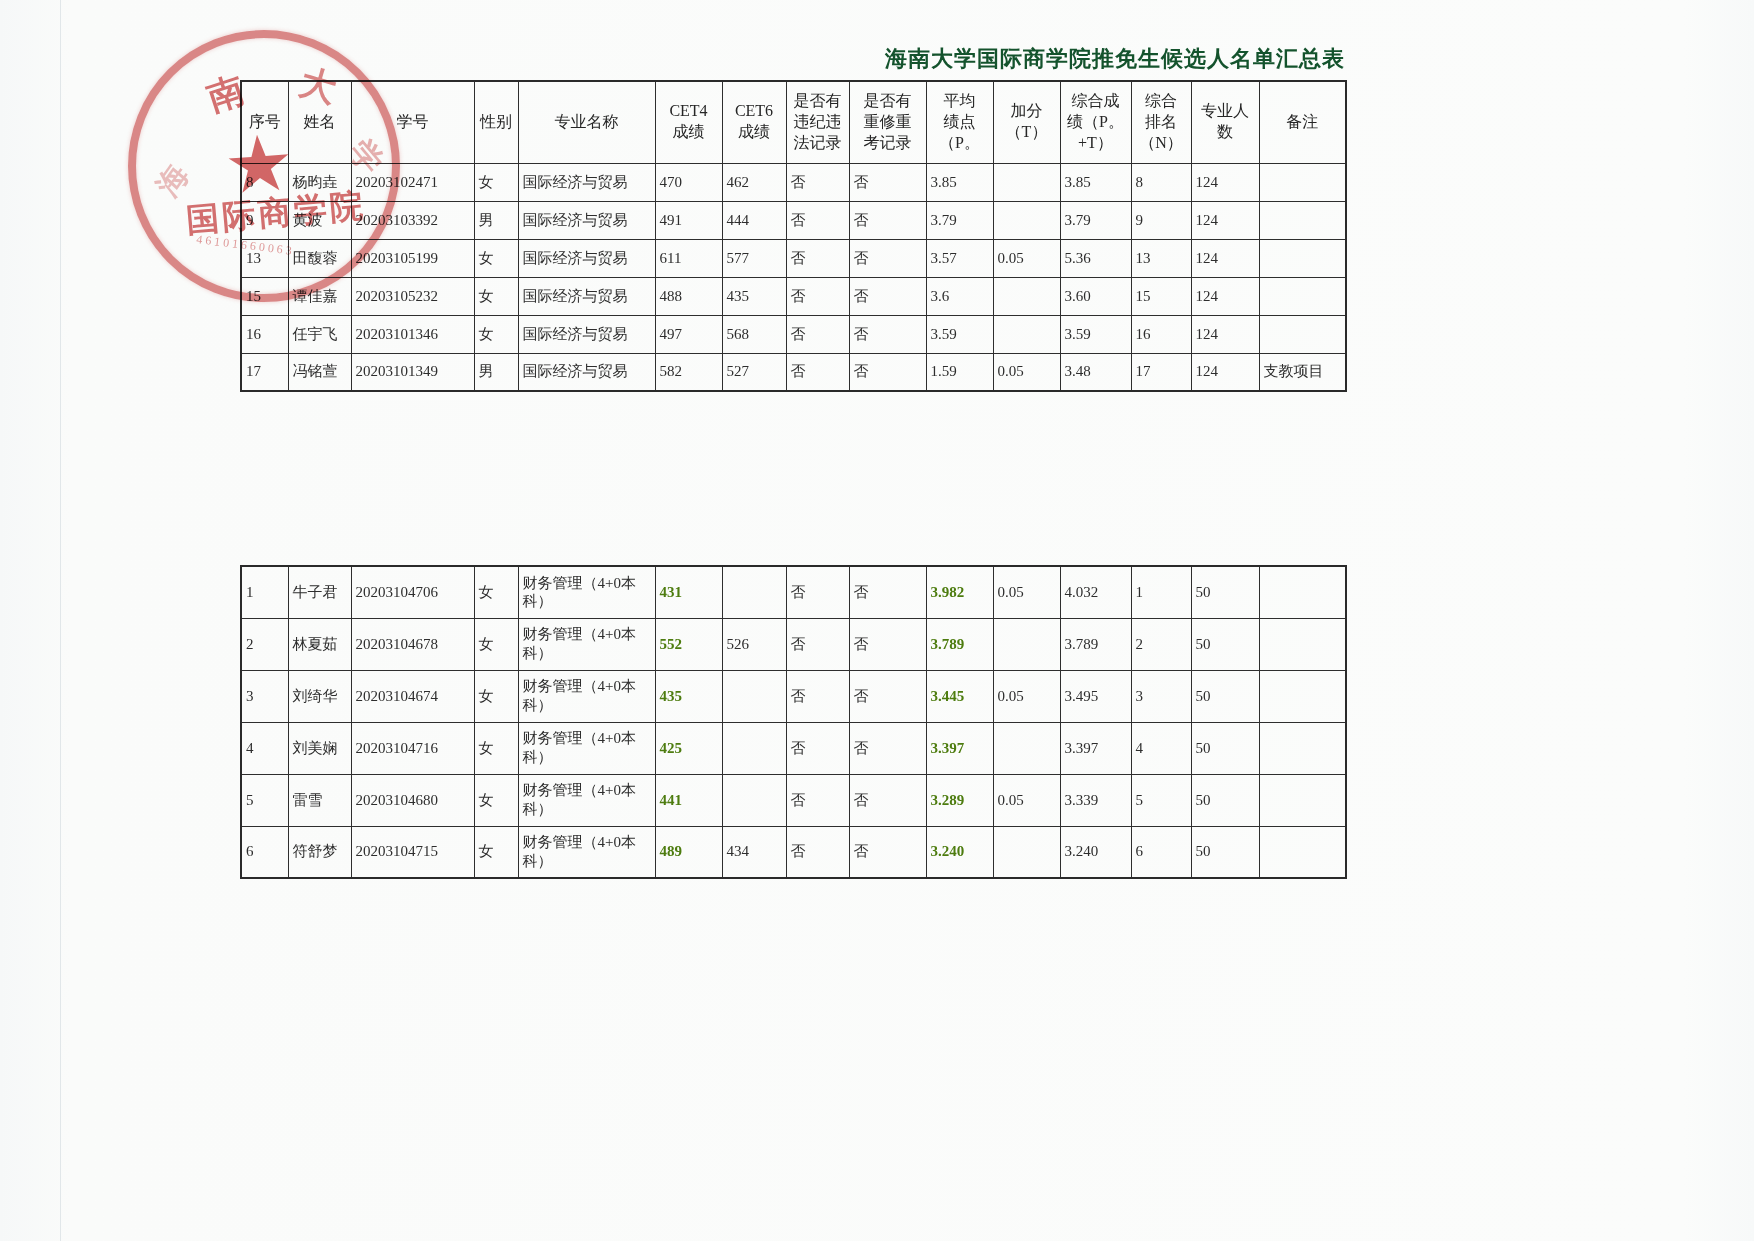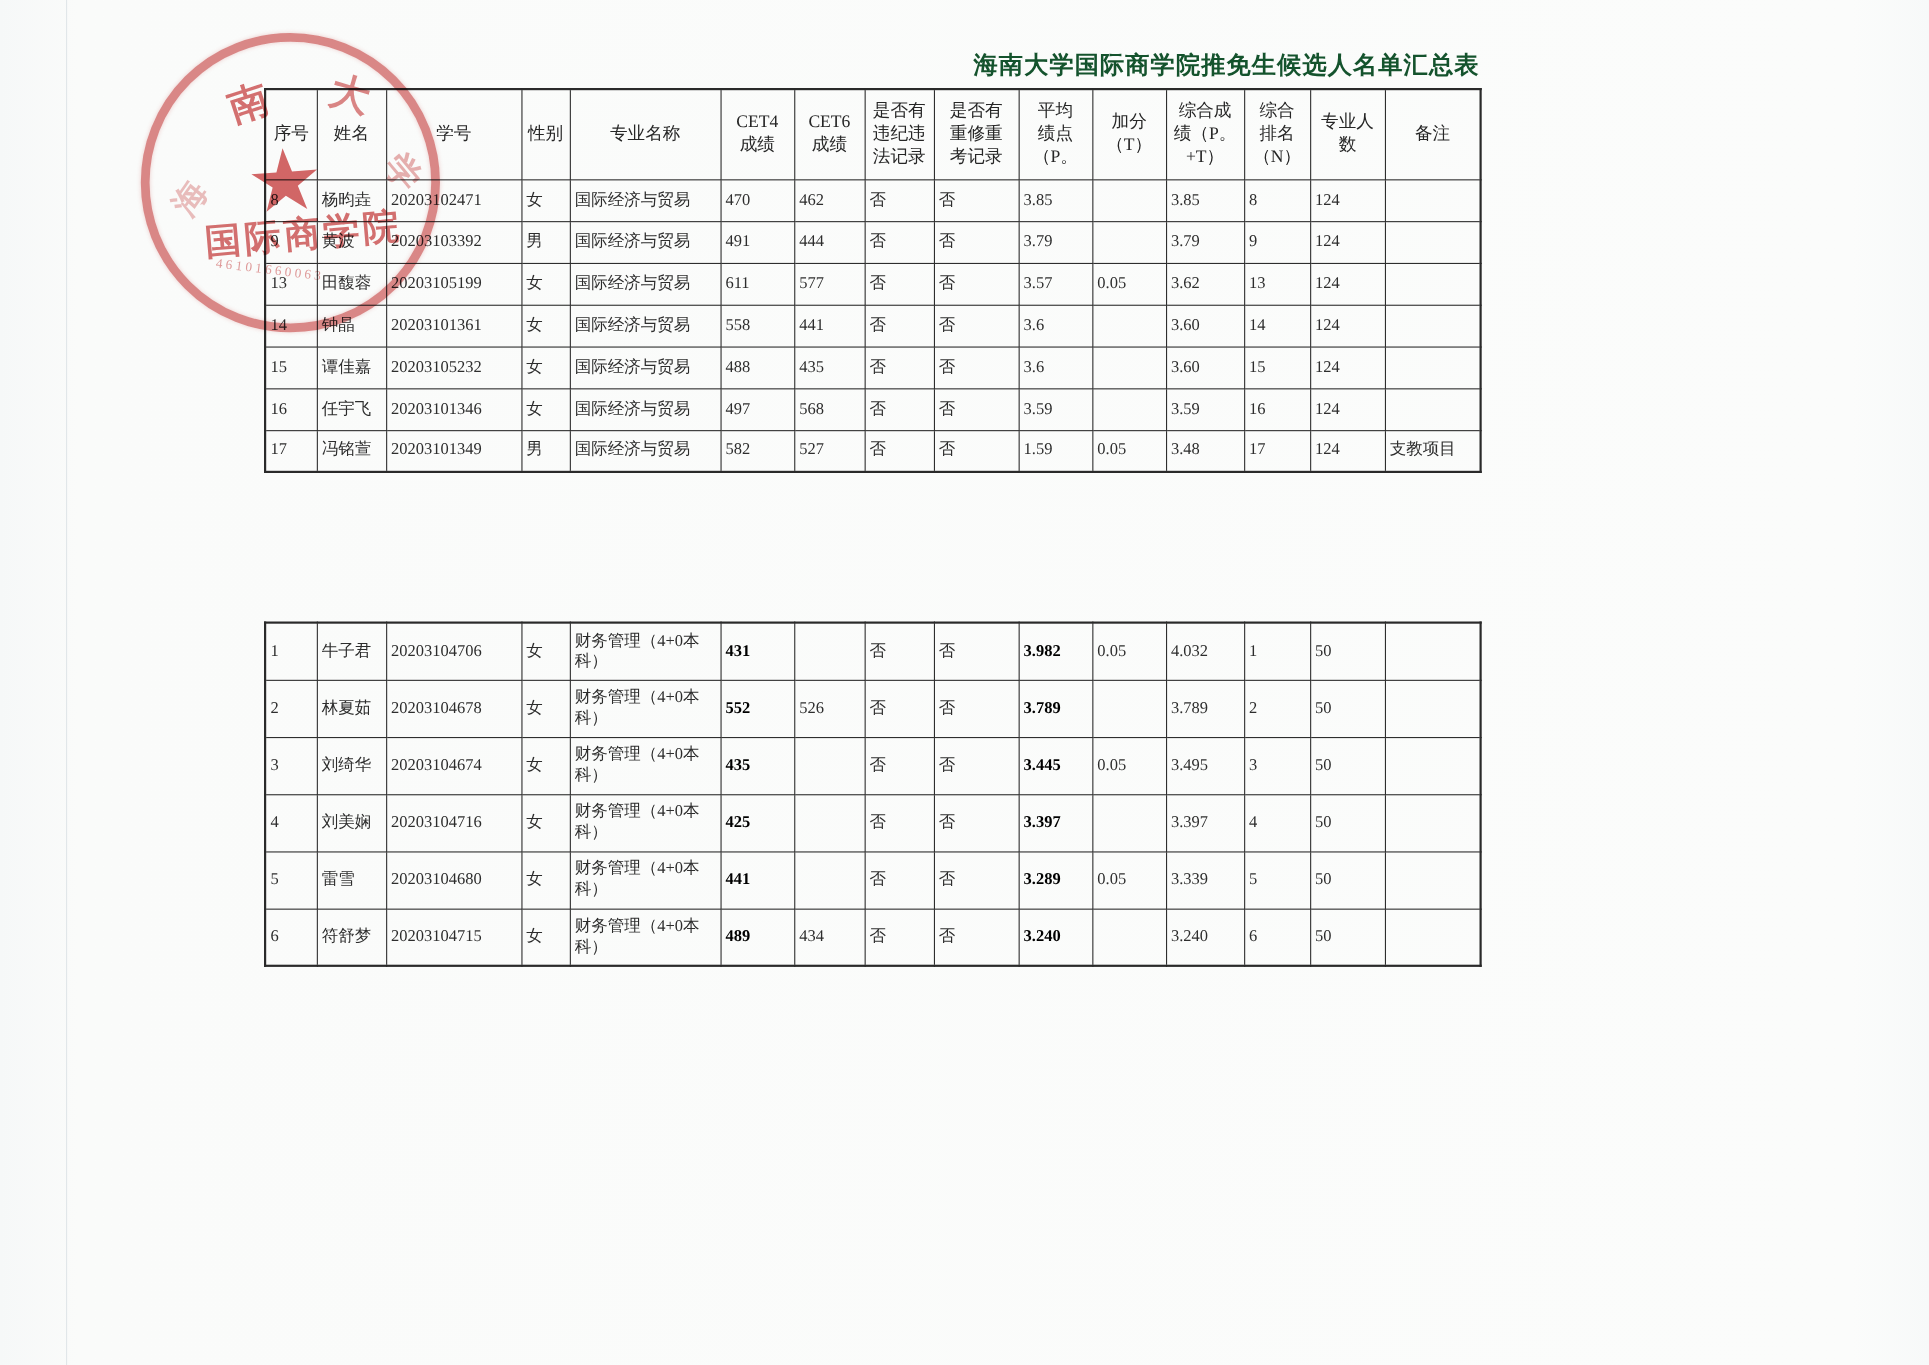--- a/index.html
+++ b/index.html
@@ -30,21 +30,21 @@
   #table2 tbody tr{height:52px;}
   th{
     font-weight:normal;font-size:16px;line-height:1.3;text-align:center;
     vertical-align:middle;white-space:pre-line;padding:2px 2px;color:#262626;
   }
   td{
     font-size:15px;text-align:left;vertical-align:middle;
     padding:2px 4px;line-height:1.25;color:#2d2d2d;
     overflow:hidden;
   }
-  td.bold{font-weight:bold;color:#000000;}
+  td.bold{font-weight:bold;color:#4d7c0f;}
   
   .stamp{
     position:absolute;left:128px;top:30px;width:272px;height:272px;
     mix-blend-mode:multiply;filter:blur(0.4px);pointer-events:none;z-index:5;
   }
   .stamp-ring{
     position:absolute;left:0;top:0;width:256px;height:256px;
     border:8px solid rgba(201,64,64,0.62);border-radius:50%;
     box-shadow:0 0 4px rgba(201,64,64,0.25), inset 0 0 4px rgba(201,64,64,0.25);
   }
@@ -165,39 +165,22 @@
         <td>田馥蓉</td>
         <td>20203105199</td>
         <td>女</td>
         <td>国际经济与贸易</td>
         <td>611</td>
         <td>577</td>
         <td>否</td>
         <td>否</td>
         <td>3.57</td>
         <td>0.05</td>
-        <td>3.62</td>
+        <td>5.36</td>
         <td>13</td>
-        <td>124</td>
-        <td></td>
-      </tr>
-      <tr>
-        <td>14</td>
-        <td>钟晶</td>
-        <td>20203101361</td>
-        <td>女</td>
-        <td>国际经济与贸易</td>
-        <td>558</td>
-        <td>441</td>
-        <td>否</td>
-        <td>否</td>
-        <td>3.6</td>
-        <td></td>
-        <td>3.60</td>
-        <td>14</td>
         <td>124</td>
         <td></td>
       </tr>
       <tr>
         <td>15</td>
         <td>谭佳嘉</td>
         <td>20203105232</td>
         <td>女</td>
         <td>国际经济与贸易</td>
         <td>488</td>

